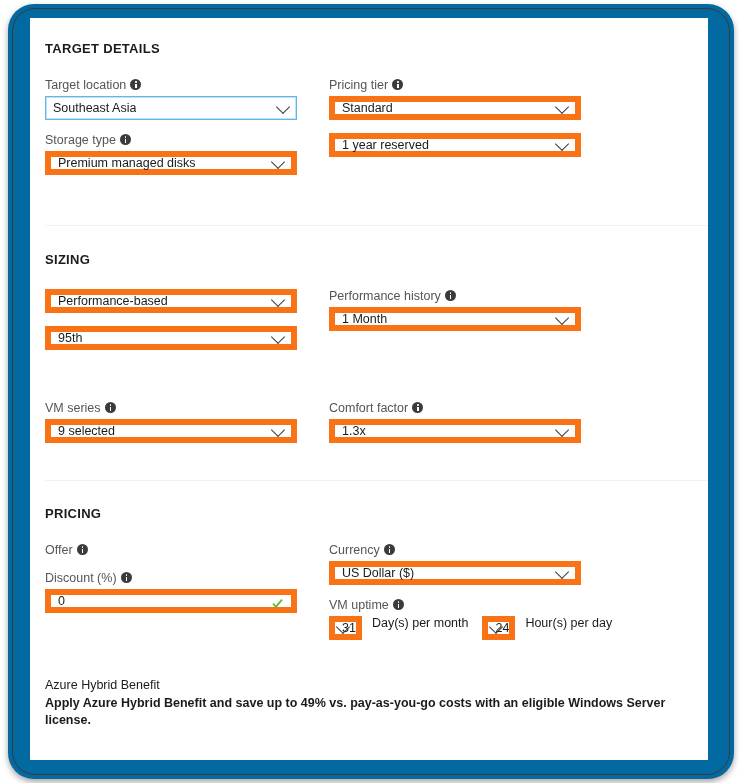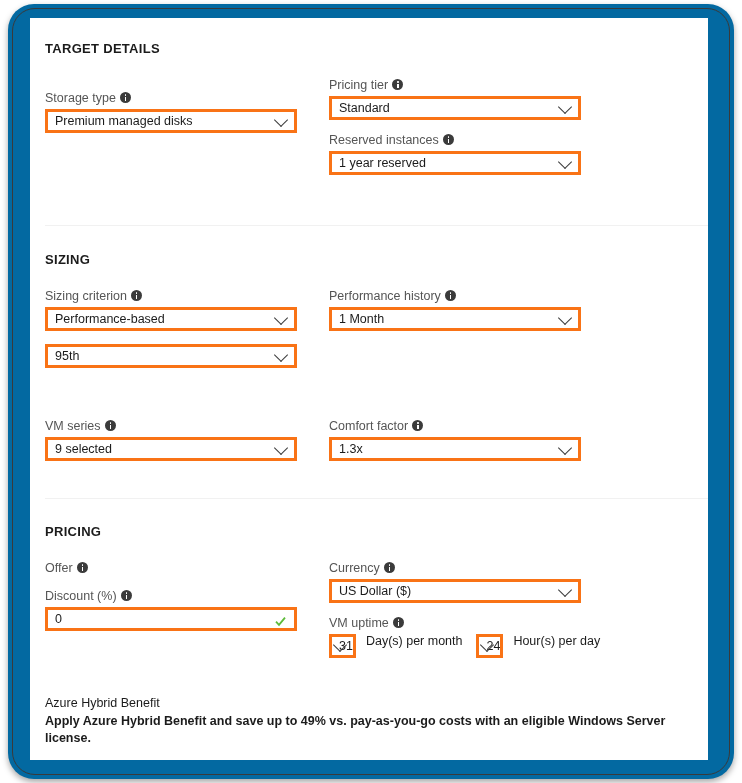--- a/index.html
+++ b/index.html
@@ -109,21 +109,21 @@
     position: absolute;
     left: 5px; top: 4.8px;
     width: 1.5px; height: 4px;
     background: #ffffff;
   }
 
   
   .ctl {
     position: relative;
     height: 24px;
-    border: 3px solid #f97316;
+    border: 6px solid #f97316;
     background: #ffffff;
     box-sizing: border-box;
     display: flex;
     align-items: center;
   }
   .ctl.focused {
     border: 1px solid #64b5e8;
     box-shadow: 0 0 0 1px #bfe1f7 inset;
   }
   .ctl .val {
@@ -187,20 +187,29 @@
 
 <div id="frame">
   <div id="card">
 
     <div class="section" style="padding-top:23px;">
       <div class="section-title">TARGET DETAILS</div>
 
       <div class="row" style="margin-top:22px;">
         <div class="col">
 
+          <div class="field">
+            <div class="flabel">
+              <span>Target location</span><span class="info-icon"></span>
+            </div>
+            <div class="ctl w252 focused">
+              <span class="val">Southeast Asia</span>
+              <span class="chev"></span>
+            </div>
+          </div>
 
           <div class="field" style="margin-top:13px;">
             <div class="flabel">
               <span>Storage type</span><span class="info-icon"></span>
             </div>
             <div class="ctl w252">
               <span class="val">Premium managed disks</span>
               <span class="chev"></span>
             </div>
           </div>
@@ -212,43 +221,37 @@
             <div class="flabel">
               <span>Pricing tier</span><span class="info-icon"></span>
             </div>
             <div class="ctl w252">
               <span class="val">Standard</span>
               <span class="chev"></span>
             </div>
           </div>
 
           <div class="field" style="margin-top:13px;">
-            <div class="flabel">
-              <span>Reserved instances</span><span class="info-icon"></span>
-            </div>
             <div class="ctl w252">
               <span class="val">1 year reserved</span>
               <span class="chev"></span>
             </div>
           </div>
         </div>
       </div>
     </div>
 
     <div class="divider" style="margin-top:42px;"></div>
 
     <div class="section" style="padding-top:26px;">
       <div class="section-title">SIZING</div>
 
       <div class="row" style="margin-top:22px;">
         <div class="col">
           <div class="field">
-            <div class="flabel">
-              <span>Sizing criterion</span><span class="info-icon"></span>
-            </div>
             <div class="ctl w252">
               <span class="val">Performance-based</span>
               <span class="chev"></span>
             </div>
           </div>
           <div class="field" style="margin-top:13px;">
             <div class="ctl w252">
               <span class="val">95th</span>
               <span class="chev"></span>
             </div>

